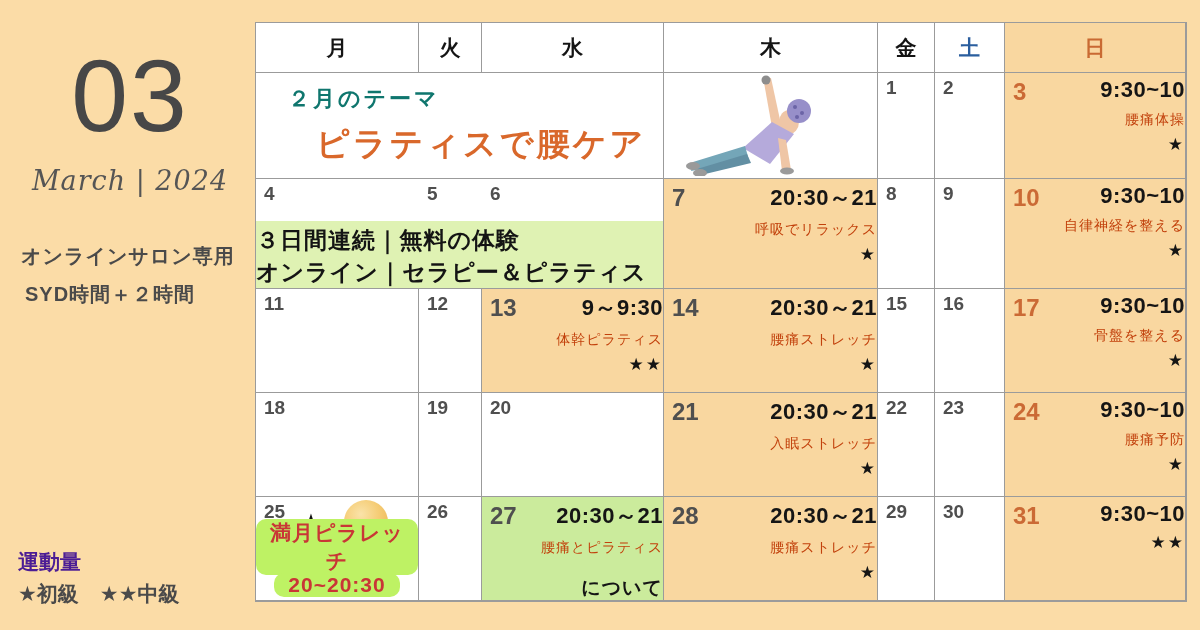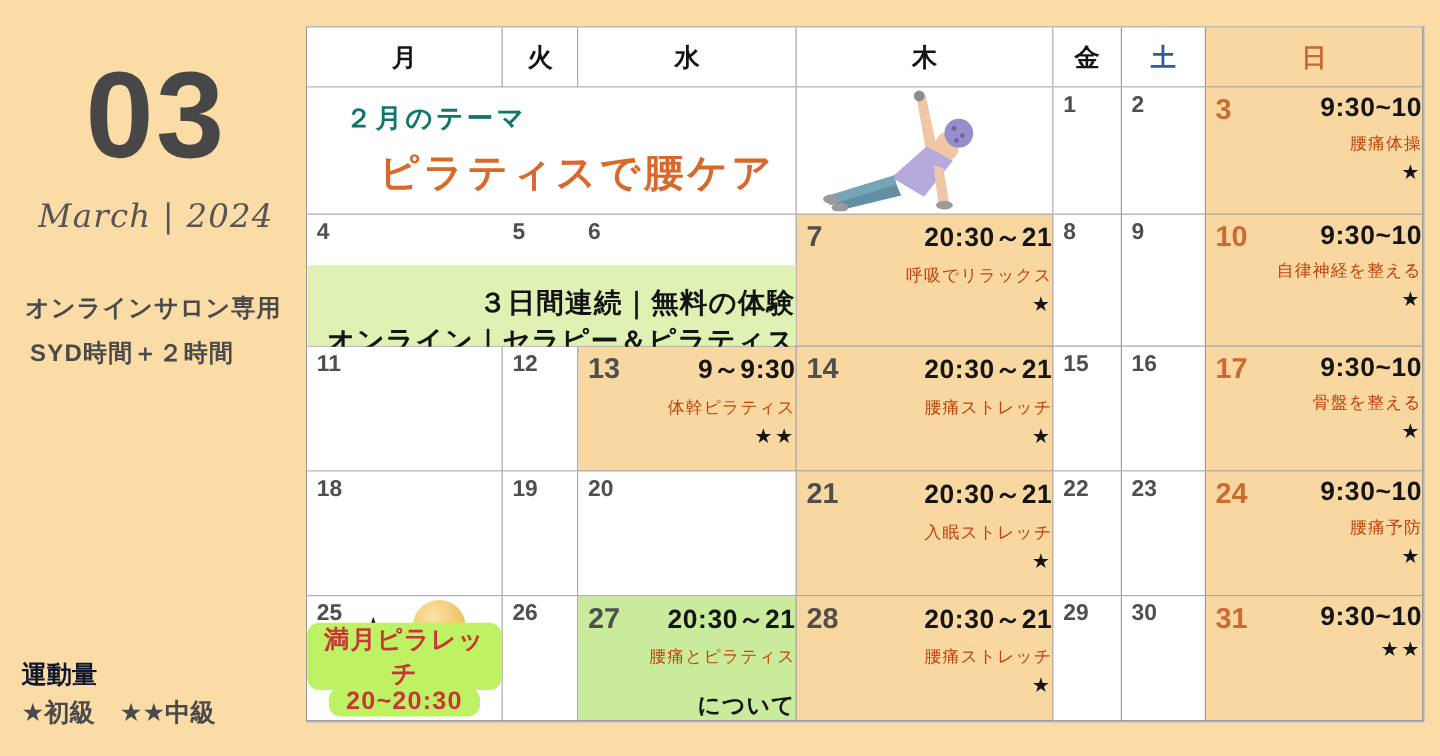--- a/index.html
+++ b/index.html
@@ -7,30 +7,30 @@
   body {
     position:relative;
     background:#FBDCA7;
     font-family:"Liberation Sans","DejaVu Sans",sans-serif;
     overflow:hidden;
   }
   
   .sidebar { position:absolute; left:0; top:0; width:253px; height:630px; }
   .month-number {
     position:absolute; left:55px; top:38px; width:150px;
-    font-size:102px; font-weight:700; color:#474747; text-align:center; letter-spacing:2px;
+    font-size:102px; font-weight:400; color:#474747; text-align:center; letter-spacing:2px;
   }
   .month-script {
     position:absolute; left:30px; top:165px; width:200px; text-align:center;
     font-family:"DejaVu Serif","Liberation Serif",serif;
     font-style:italic; font-size:27px; color:#555555; letter-spacing:1px;
   }
   .side-note1 { position:absolute; left:21px; top:243px; font-size:20px; font-weight:700; color:#4A4A4A; letter-spacing:1px; }
   .side-note2 { position:absolute; left:25px; top:281px; font-size:20px; font-weight:700; color:#4A4A4A; letter-spacing:1px; }
-  .legend-title  { position:absolute; left:18px; top:548px; font-size:21px; font-weight:700; color:#0f172a; }
+  .legend-title  { position:absolute; left:18px; top:548px; font-size:21px; font-weight:700; color:#4c1d95; }
   .legend-levels { position:absolute; left:18px; top:580px; font-size:21px; font-weight:700; color:#4A4A4A; }
 
   
   .calendar {
     position:absolute; left:255px; top:22px; width:932px; height:580px;
     display:grid;
     grid-template-columns:163px 63px 182px 214px 57px 70px 181px;
     grid-template-rows:50px 106px 110px 104px 104px 104px;
     border:1px solid #9B9B9B;
     background:#FFFFFF;
@@ -63,21 +63,21 @@
   .ev-stars { font-size:17px; color:#151515; margin-top:5px; letter-spacing:2px; }
 
   
   .theme-label { margin:11px 0 0 32px; font-size:22px; font-weight:700; color:#0f766e; letter-spacing:3px; }
   .theme-title { margin:8px 0 0 60px; font-size:33px; font-weight:700; color:#D9682B; letter-spacing:3px; }
 
   
   .d5num { left:171px; }
   .d6num { left:234px; }
   .banner { position:absolute; left:0; right:0; top:42px; bottom:0;
-            background:#DFF2B3; text-align:right; padding-top:17px;font-family:Liberation Mono, monospace; }
+            background:#DFF2B3; text-align:left; padding-top:3px; }
   .banner-line { font-size:23px; font-weight:700; color:#141414; line-height:32px; letter-spacing:1px; }
 
   
   .moon { position:absolute; left:88px; top:3px; width:44px; height:44px; border-radius:50%;
           background:radial-gradient(circle at 38% 32%, #FAE3A9 0%, #F5CC75 45%, #EFBB5E 75%, #EDB755 100%); }
   .d25-star { position:absolute; left:46px; top:12px; font-size:20px; color:#111; }
   .badge-wrap { position:absolute; left:0; right:0; bottom:3px; text-align:center; }
   .badge-line1, .badge-line2 {
     display:inline-block; background:#bef264; border-radius:10px;
     color:#C93636; font-size:21px; font-weight:700; padding:0 10px; letter-spacing:1px;

